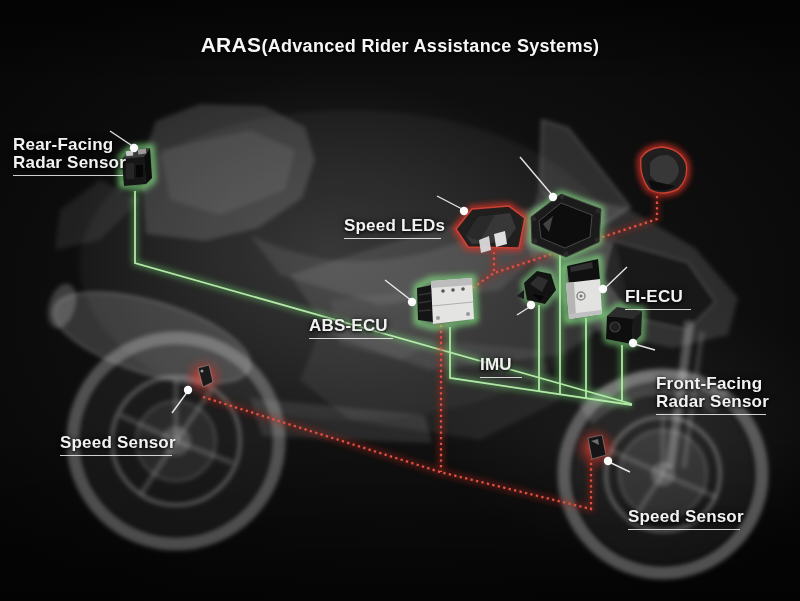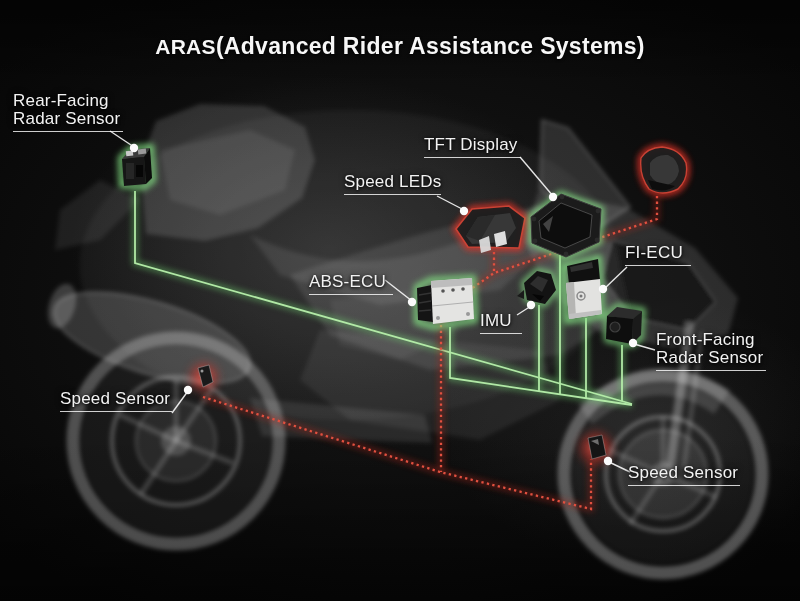--- a/index.html
+++ b/index.html
@@ -14,25 +14,26 @@
   }
   .vignette{position:absolute;inset:0;pointer-events:none;
     background:linear-gradient(180deg, rgba(0,0,0,.5) 0%, rgba(0,0,0,0) 14%, rgba(0,0,0,0) 72%, rgba(0,0,0,.55) 100%);}
   svg.scene{position:absolute;left:0;top:0;}
   .title{
     position:absolute;left:0;top:33px;width:100%;text-align:center;
     color:#f7f7f7;letter-spacing:.3px;text-shadow:0 1px 3px rgba(0,0,0,.9);
     white-space:nowrap;
   }
   .title .brand{font-size:21px;font-weight:bold;}
-  .title .subtitle{font-size:23px;font-weight:bold;}
+  .title .subtitle{font-size:18px;font-weight:bold;}
   .lbl{
-    position:absolute;color:#f2f2f2;font-size:17px;font-weight:normal;line-height:1.07;
+    position:absolute;color:#f2f2f2;font-size:17px;font-weight:bold;line-height:1.07;
     letter-spacing:.2px;text-shadow:0 1px 3px rgba(0,0,0,.95), 0 0 6px rgba(0,0,0,.7);
     white-space:nowrap;
+    margin-top:44px;
   }
   .lbl .ul{border-top:1.5px solid rgba(255,255,255,.8);height:0;margin-top:3px;}
   .l-rear-radar{left:13px;top:92px;}   .l-rear-radar .ul{width:110px;}
   .l-tft{left:424px;top:136px;}        .l-tft .ul{width:97px;}
   .l-mirror{left:344px;top:173px;}     .l-mirror .ul{width:97px;}
   .l-abs{left:309px;top:273px;}        .l-abs .ul{width:84px;}
   .l-imu{left:480px;top:312px;}        .l-imu .ul{width:42px;}
   .l-fi{left:625px;top:244px;}         .l-fi .ul{width:66px;}
   .l-front-radar{left:656px;top:331px;}.l-front-radar .ul{width:110px;}
   .l-speed-r{left:60px;top:390px;}     .l-speed-r .ul{width:112px;}
@@ -265,24 +266,20 @@
   <div class="title">
     <span class="brand">ARAS</span><span class="subtitle">(Advanced Rider Assistance Systems)</span>
   </div>
 
   <div class="lbl l-rear-radar">
     <div>Rear-Facing</div>
     <div>Radar Sensor</div>
     <div class="ul"></div>
   </div>
 
-  <div class="lbl l-tft">
-    <div>TFT Display</div>
-    <div class="ul"></div>
-  </div>
 
   <div class="lbl l-mirror">
     <div>Speed LEDs</div>
     <div class="ul"></div>
   </div>
 
   <div class="lbl l-abs">
     <div>ABS-ECU</div>
     <div class="ul"></div>
   </div>

